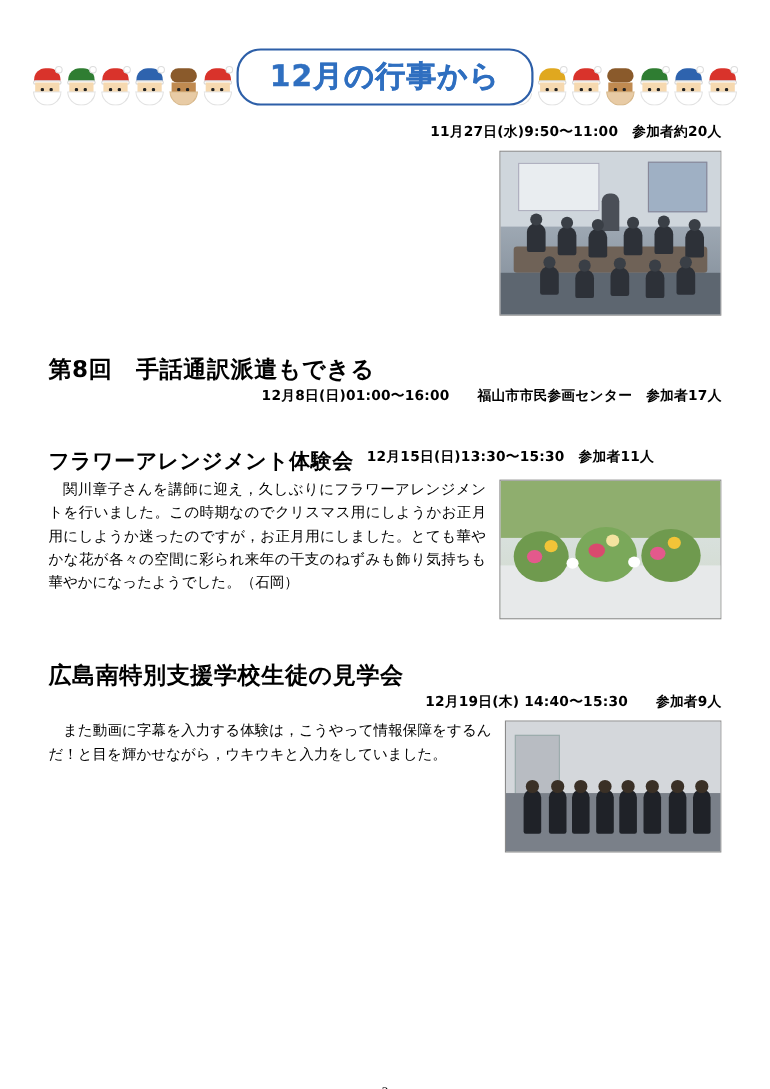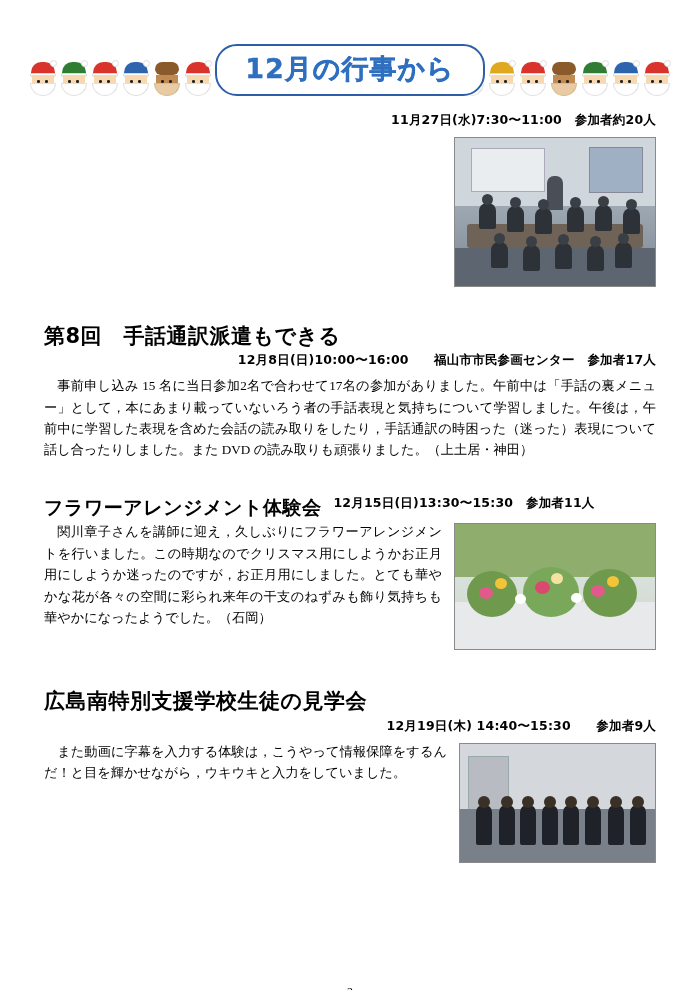--- a/index.html
+++ b/index.html
@@ -376,21 +376,21 @@
       </div>
     </div>
     <div class="title-box">
       <div class="title-text">12月の行事から</div>
     </div>
   </div>
 
   <div class="content">
 
     <div class="block">
-      <div class="meta">11月27日(水)7:30〜11:00　参加者約20人</div>
+      <div class="meta">11月27日(水)9:50〜11:00　参加者約20人</div>
       <div class="photo ph1">
         <div class="wall"></div>
         <div class="screen"></div>
         <div class="window"></div>
         <div class="stand"></div>
         <div class="table"></div>
         <div class="floor"></div>
         <div class="person h" style="left:12%; top:44%;"></div>
         <div class="person h" style="left:26%; top:46%;"></div>
         <div class="person h" style="left:40%; top:47%;"></div>
@@ -401,22 +401,21 @@
         <div class="person h" style="left:34%; top:72%;"></div>
         <div class="person h" style="left:50%; top:71%;"></div>
         <div class="person h" style="left:66%; top:72%;"></div>
         <div class="person h" style="left:80%; top:70%;"></div>
       </div>
       <div class="clear"></div>
     </div>
 
     <div class="block" style="margin-top:22px;">
       <h2 class="section-title">第8回　手話通訳派遣もできる</h2>
-      <div class="meta">12月8日(日)10:00〜16:00　　福山市市民参画センター　参加者17人</div>
-      <p class="body indent">事前申し込み 15 名に当日参加2名で合わせて17名の参加がありました。午前中は「手話の裏メニュー」として，本にあまり載っていないろう者の手話表現と気持ちについて学習しました。午後は，午前中に学習した表現を含めた会話の読み取りをしたり，手話通訳の時困った（迷った）表現について話し合ったりしました。また DVD の読み取りも頑張りました。（上土居・神田）</p>
+      <div class="meta">12月8日(日)01:00〜16:00　　福山市市民参画センター　参加者17人</div>
     </div>
 
     <div class="block" style="margin-top:22px;">
       <div class="title-row">
         <h2 class="section-title small">フラワーアレンジメント体験会</h2>
         <div class="meta inline">12月15日(日)13:30〜15:30　参加者11人</div>
       </div>
       <div class="photo ph2">
         <div class="back"></div>
         <div class="tablecloth"></div>

